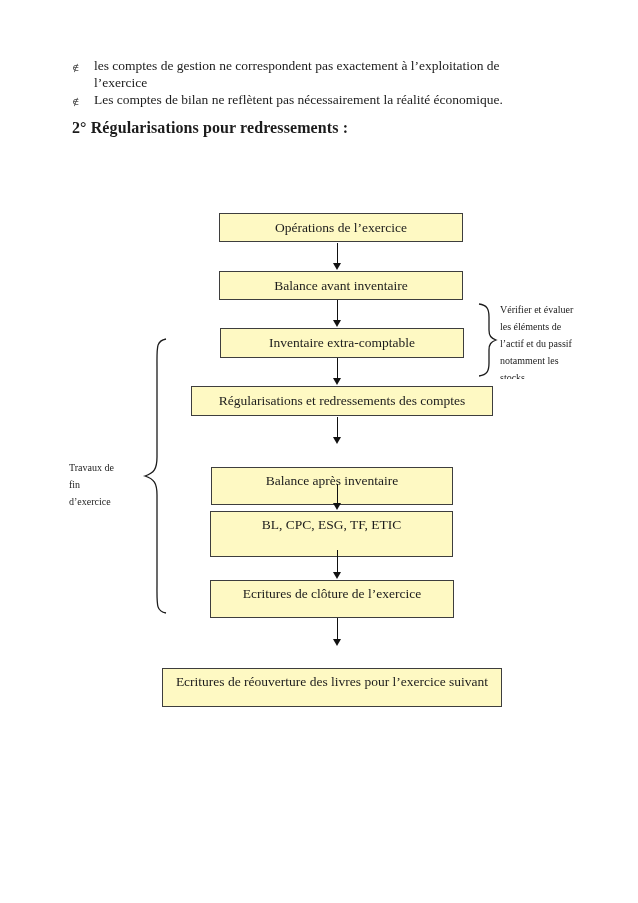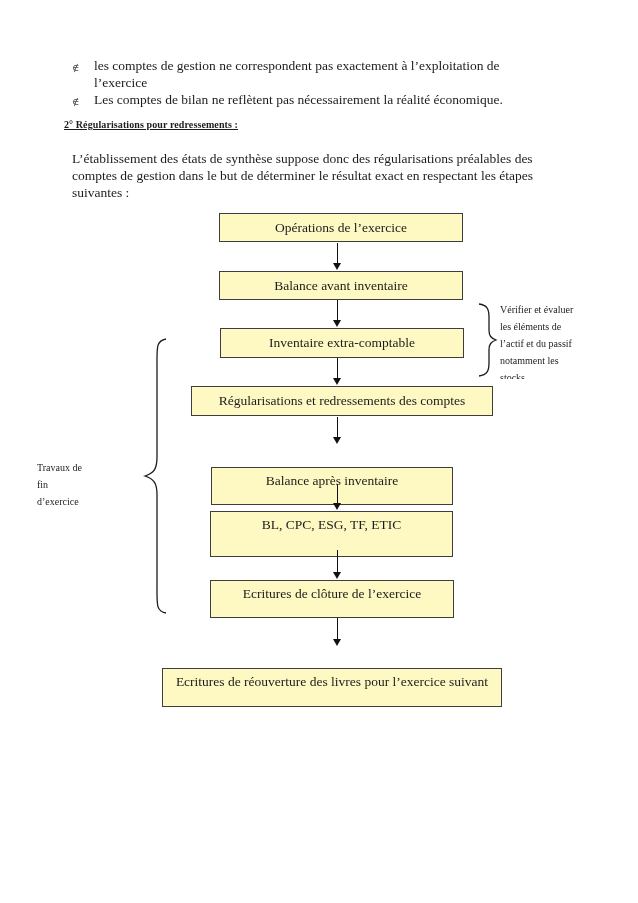--- a/index.html
+++ b/index.html
@@ -11,22 +11,22 @@
     font-family:"Liberation Serif","DejaVu Serif",serif;
     color:#1c1c1c;
     overflow:hidden;
   }
   
   .bullet-list{position:absolute;left:72px;top:57px;width:462px;}
   .bullet-item{display:flex;font-size:13.5px;line-height:17px;}
   .bullet-marker{flex:0 0 22px;font-size:10px;color:#4a4a4a;padding-top:2px;}
   .bullet-text{width:436px;}
   .heading{
-    position:absolute;left:64px;top:119px;
-    font-size:10px;font-weight:bold;letter-spacing:.1px;text-decoration:underline;
+    position:absolute;left:72px;top:119px;
+    font-size:16px;font-weight:bold;letter-spacing:.1px;
   }
   .paragraph{
     position:absolute;left:72px;top:150px;width:490px;
     font-size:13.5px;line-height:17px;
   }
   
   .flowchart{position:absolute;left:0;top:0;width:638px;height:903px;}
   .fbox{
     position:absolute;
     border:1px solid #3e3e3e;
@@ -58,21 +58,21 @@
   .a2{top:300px;height:27px;}
   .a3{top:358px;height:27px;}
   .a4{top:417px;height:27px;}
   .a5{top:484px;height:26px;}
   .a6{top:550px;height:29px;}
   .a7{top:618px;height:28px;}
   .brace{position:absolute;}
   .brace-left{left:140px;top:337px;}
   .brace-right{left:477px;top:302px;}
   .annotation{position:absolute;font-size:10px;line-height:17px;}
-  .annotation-left{left:37px;top:459px;width:95px;}
+  .annotation-left{left:69px;top:459px;width:95px;}
   .annotation-right{left:500px;top:301px;width:120px;height:78px;overflow:hidden;}
   .annotation div{white-space:nowrap;}
 </style>
 </head>
 <body>
 
 <div class="page">
 
   <div class="bullet-list">
     <div class="bullet-item">
@@ -80,21 +80,20 @@
       <span class="bullet-text">les comptes de gestion ne correspondent pas exactement à l’exploitation de l’exercice</span>
     </div>
     <div class="bullet-item">
       <span class="bullet-marker">∉</span>
       <span class="bullet-text">Les comptes de bilan ne reflètent pas nécessairement la réalité économique.</span>
     </div>
   </div>
 
   <div class="heading">2° Régularisations pour redressements :</div>
 
-  <div class="paragraph">L’établissement des états de synthèse suppose donc des régularisations préalables des comptes de gestion dans le but de déterminer le résultat exact en respectant les étapes suivantes :</div>
 
   <div class="flowchart">
 
     <div class="fbox v-center b1">Opérations de l’exercice</div>
     <div class="fbox v-center b2">Balance avant inventaire</div>
     <div class="fbox v-center b4">Régularisations et redressements des comptes</div>
     <div class="fbox v-center b3">Inventaire extra-comptable</div>
     <div class="fbox v-top b5">Balance après inventaire</div>
     <div class="fbox v-top b6">BL, CPC, ESG, TF, ETIC</div>
     <div class="fbox v-top b7">Ecritures de clôture de l’exercice</div>

